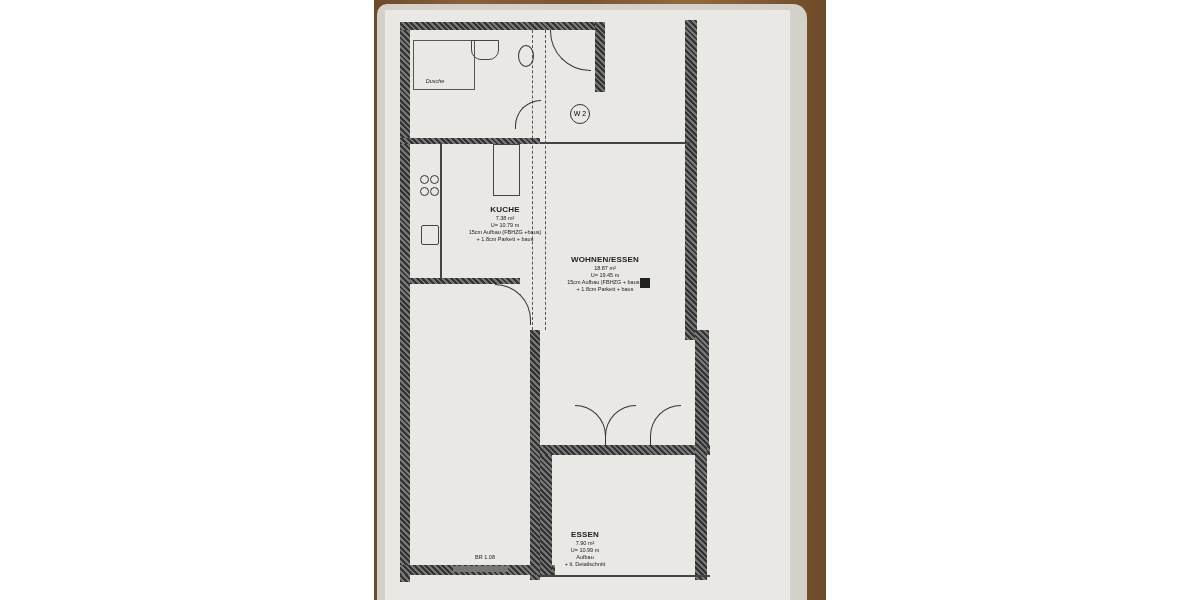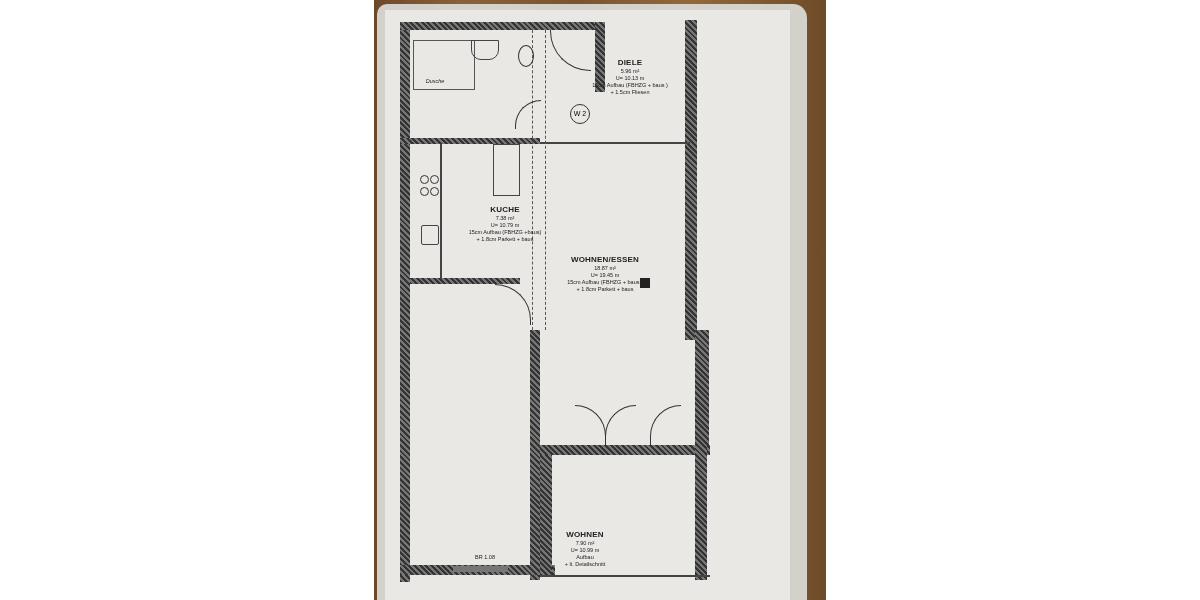--- a/index.html
+++ b/index.html
@@ -63,42 +63,35 @@
 
   <div class="circ" style="left:35px;top:165px;width:7px;height:7px;"></div>
   <div class="circ" style="left:45px;top:165px;width:7px;height:7px;"></div>
   <div class="circ" style="left:35px;top:177px;width:7px;height:7px;"></div>
   <div class="circ" style="left:45px;top:177px;width:7px;height:7px;"></div>
   <div style="position:absolute;left:36px;top:215px;width:16px;height:18px;border:1px solid #444;border-radius:2px;"></div>
   <div style="position:absolute;left:108px;top:134px;width:25px;height:50px;border:1px solid #444;"></div>
 
   <div class="circ" style="left:185px;top:94px;width:18px;height:18px;font-size:7px;text-align:center;line-height:18px;">W 2</div>
 
-  <div class="label" style="left:200px;top:48px;width:90px;">
-    <div class="t">DIELE</div>
-    <div class="s">5.96 m²</div>
-    <div class="s">U= 10.13 m</div>
-    <div class="s">15cm Aufbau (FBHZG + baus )</div>
-    <div class="s">+ 1.5cm Fliesen</div>
-  </div>
   <div class="label" style="left:70px;top:195px;width:100px;">
     <div class="t">KUCHE</div>
     <div class="s">7.38 m²</div>
     <div class="s">U= 10.79 m</div>
     <div class="s">15cm Aufbau (FBHZG +baus)</div>
     <div class="s">+ 1.8cm Parkett + baus</div>
   </div>
   <div class="label" style="left:165px;top:245px;width:110px;">
     <div class="t">WOHNEN/ESSEN</div>
     <div class="s">18.87 m²</div>
     <div class="s">U= 19.45 m</div>
     <div class="s">15cm Aufbau (FBHZG + baus )</div>
     <div class="s">+ 1.8cm Parkett + baus</div>
   </div>
   <div style="position:absolute;left:255px;top:268px;width:10px;height:10px;background:#222;"></div>
   <div class="label" style="left:165px;top:520px;width:70px;">
-    <div class="t">WOHNEN</div>
+    <div class="t">ESSEN</div>
     <div class="s">7.90 m²</div>
     <div class="s">U= 10.99 m</div>
     <div class="s">Aufbau</div>
     <div class="s">+ lt. Detailschnitt</div>
   </div>
 </div>
 
 </body></html>

